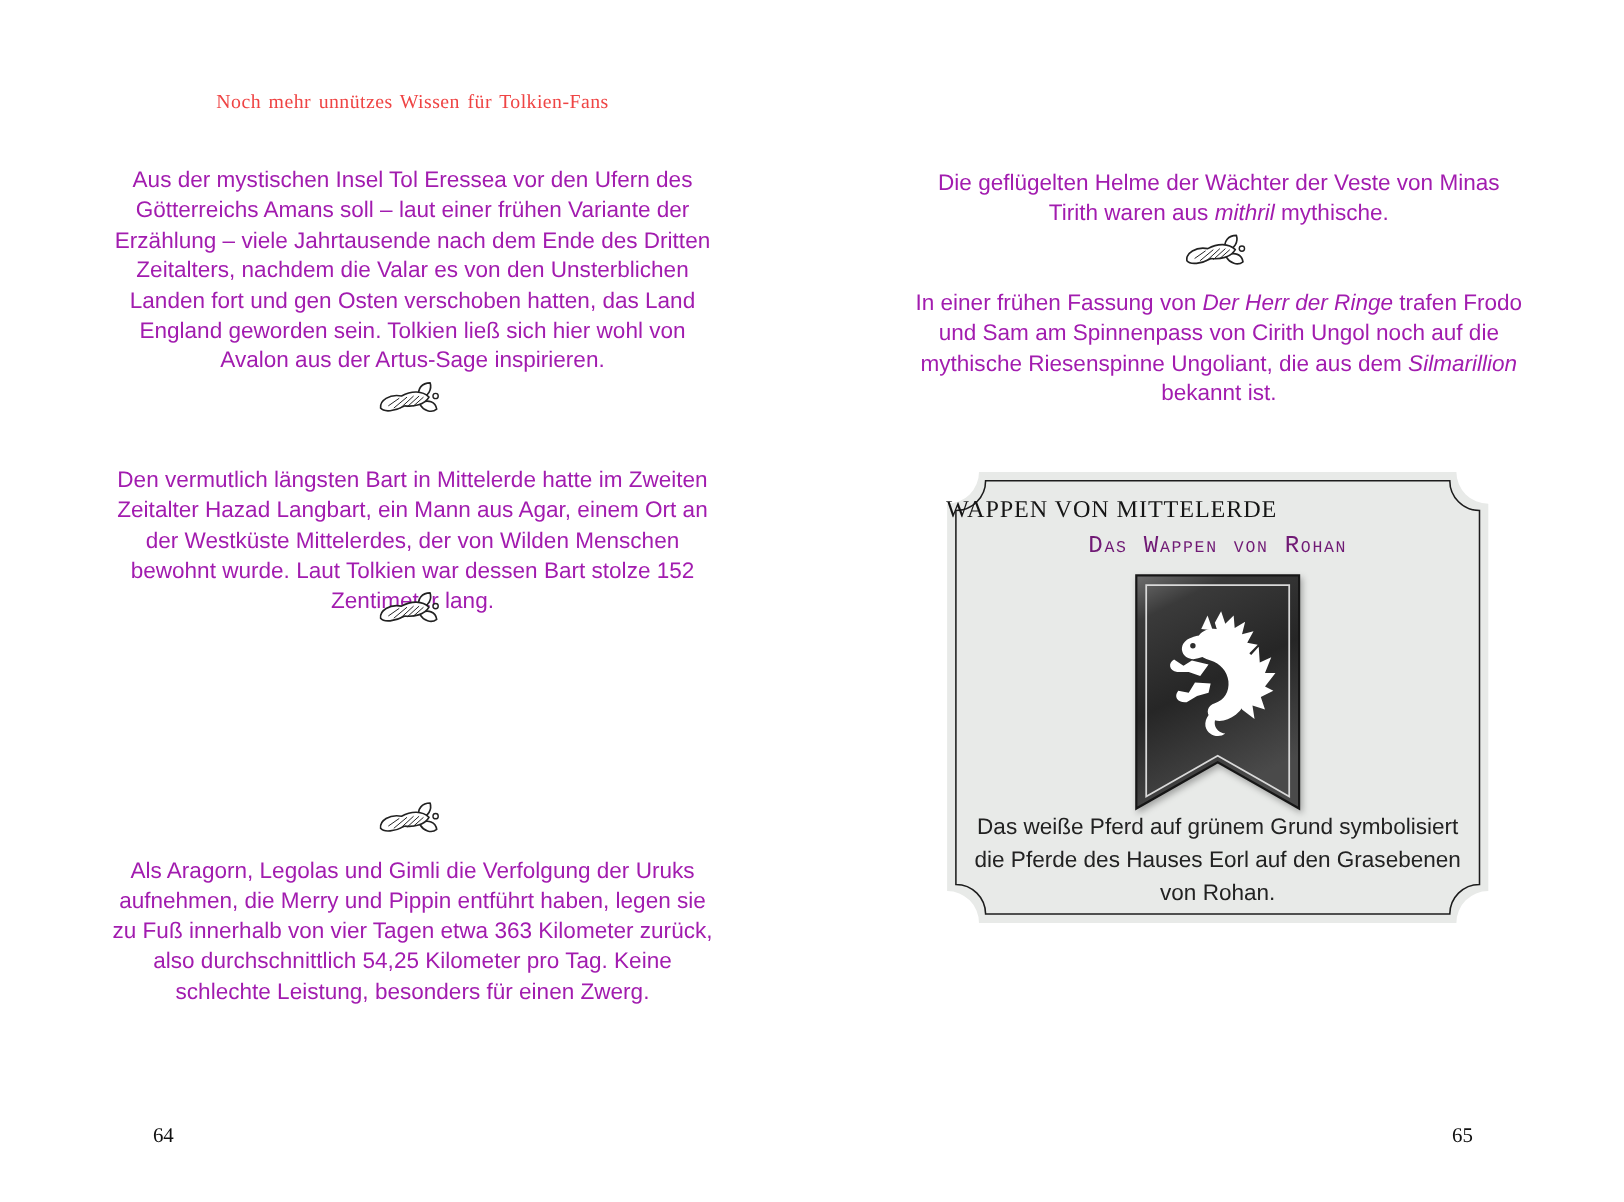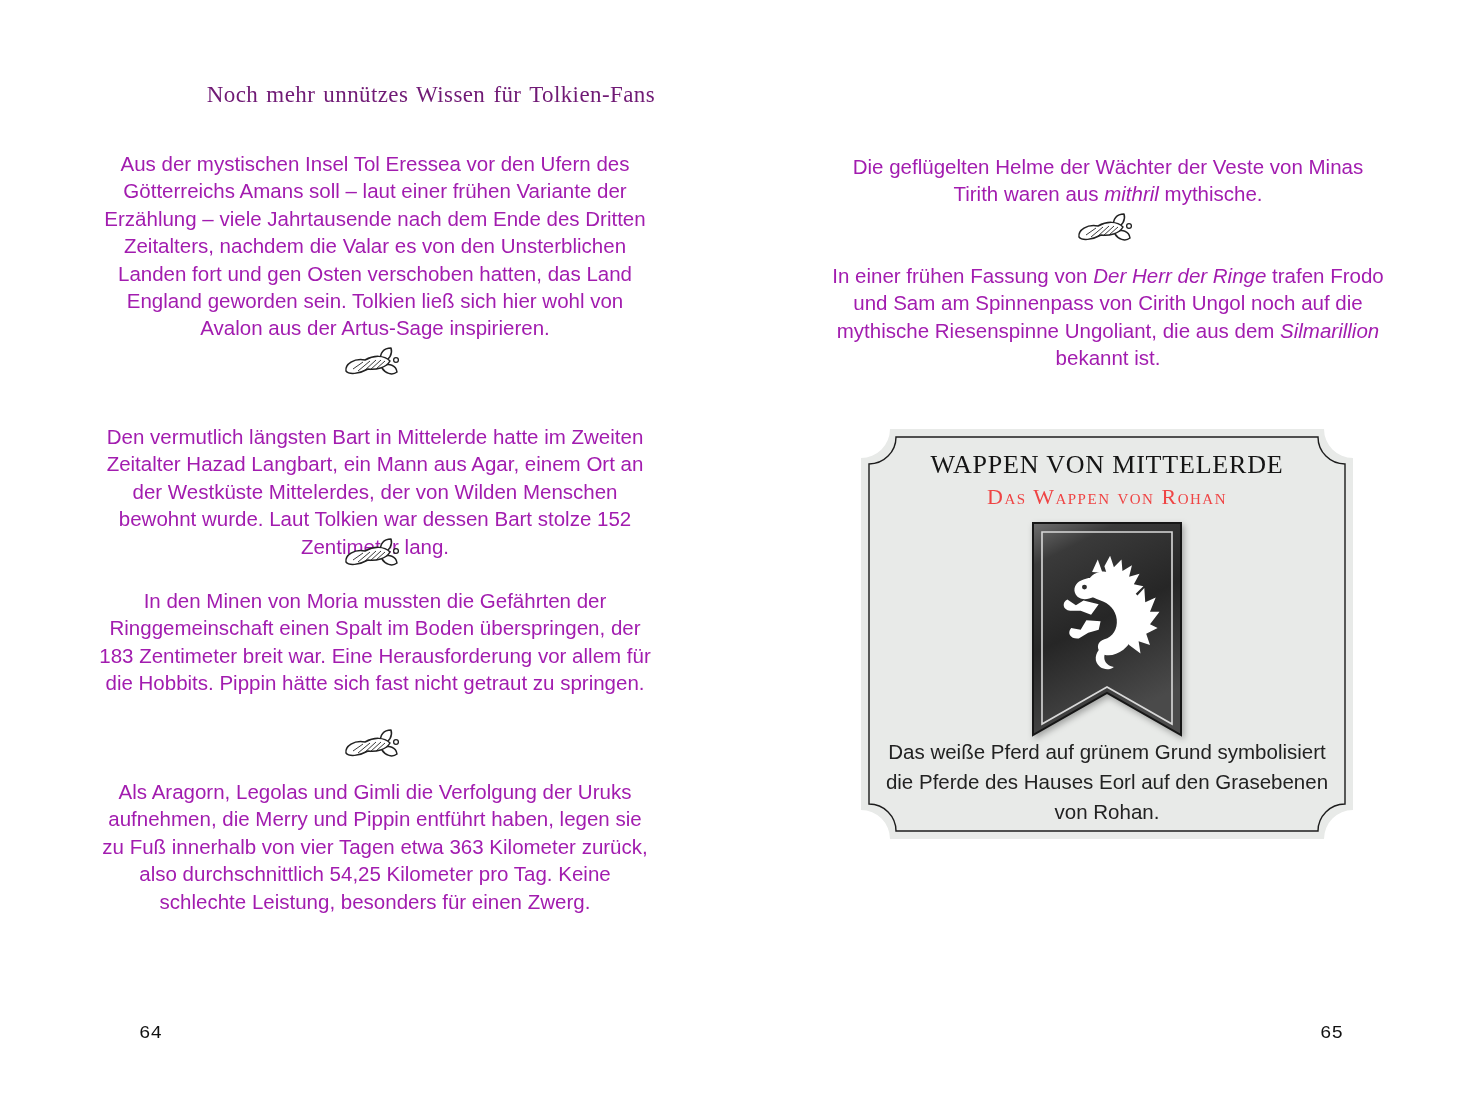--- a/index.html
+++ b/index.html
@@ -6,71 +6,71 @@
   #canvas{
     position:relative;
     width:1476px;height:1093px;
     background:#ffffff;
     overflow:hidden;
     color:#1f1f1f;
   }
   .running-head{
     position:absolute;
     width:560px;
-    text-align:right;
+    text-align:center;
     font-family:"Liberation Serif","DejaVu Serif",serif;
-    font-size:23px;
+    font-size:18px;
     letter-spacing:0.4px;
     word-spacing:2px;
-    color:#701a75;
+    color:#ef4444;
   }
   .body-para{
     position:absolute;
     width:560px;
     text-align:center;
     font-family:"Liberation Sans","DejaVu Sans",sans-serif;
     font-size:20.5px;
     line-height:27.4px;
     color:#a21caf;
   }
   .body-para em{font-style:italic;text-align:center;}
   .ornament{
     position:absolute;
     width:58px;height:44px;
   }
   .page-num{
     position:absolute;
-    font-family:Liberation Mono, monospace;
+    font-family:Liberation Serif, serif;
     font-size:19px;
     color:#111;
   }
   .feature-box{
     position:absolute;
     left:860px;top:428px;
     width:494px;height:412px;
   }
   .panel-svg{position:absolute;left:0;top:0;width:494px;height:412px;}
   .box-title{
     position:absolute;
     left:0;top:22px;width:494px;
-    text-align:center;
+    text-align:left;
     font-family:"Liberation Serif","DejaVu Serif",serif;
-    font-size:26px;
+    font-size:22px;
     letter-spacing:0.8px;
     color:#151515;
   }
   .box-subtitle{
     position:absolute;
     left:0;top:56px;width:494px;
     text-align:center;
-    font-family:Liberation Serif, serif;
+    font-family:Liberation Mono, monospace;
     font-variant:small-caps;
     font-size:22px;
     letter-spacing:1.5px;
-    color:#ef4444;
+    color:#701a75;
   }
   .banner-wrap{
     position:absolute;
     left:50%;top:93px;
     margin-left:-76px;
     width:152px;height:218px;
     filter:drop-shadow(2px 3px 3px rgba(0,0,0,0.30));
   }
   .box-caption{
     position:absolute;
@@ -106,21 +106,20 @@
   <svg class="ornament" style="left:343px;top:537px;" viewBox="0 0 58 44">
     <g fill="#ffffff" stroke="#222" stroke-width="1.5" stroke-linejoin="round">
       <path d="M38,15 C36,7 41,2 48,2 C50,8 46,14 40,17 Z"></path>
       <path d="M40,20 C46,17 53,19 54,26 C49,30 42,27 39,22 Z"></path>
       <path d="M3,25 C2,18 11,12 22,14 C31,9 41,9 47,15 C43,22 33,24 25,23 C16,28 6,29 3,25 Z"></path>
     </g>
     <path d="M10,23 L20,16 M15,25 L27,15 M21,25 L33,14 M27,24 L38,14 M33,23 L42,15" stroke="#222" stroke-width="0.9" fill="none"></path>
     <circle cx="53" cy="14" r="2.4" fill="#fff" stroke="#222" stroke-width="1.3"></circle>
   </svg>
 
-  <div class="body-para" style="left:95px;top:587px;">In den Minen von Moria mussten die Gefährten der Ringgemeinschaft einen Spalt im Boden überspringen, der 183 Zentimeter breit war. Eine Herausforderung vor allem für die Hobbits. Pippin hätte sich fast nicht getraut zu springen.</div>
 
   <svg class="ornament" style="left:343px;top:728px;" viewBox="0 0 58 44">
     <g fill="#ffffff" stroke="#222" stroke-width="1.5" stroke-linejoin="round">
       <path d="M38,15 C36,7 41,2 48,2 C50,8 46,14 40,17 Z"></path>
       <path d="M40,20 C46,17 53,19 54,26 C49,30 42,27 39,22 Z"></path>
       <path d="M3,25 C2,18 11,12 22,14 C31,9 41,9 47,15 C43,22 33,24 25,23 C16,28 6,29 3,25 Z"></path>
     </g>
     <path d="M10,23 L20,16 M15,25 L27,15 M21,25 L33,14 M27,24 L38,14 M33,23 L42,15" stroke="#222" stroke-width="0.9" fill="none"></path>
     <circle cx="53" cy="14" r="2.4" fill="#fff" stroke="#222" stroke-width="1.3"></circle>
   </svg>

